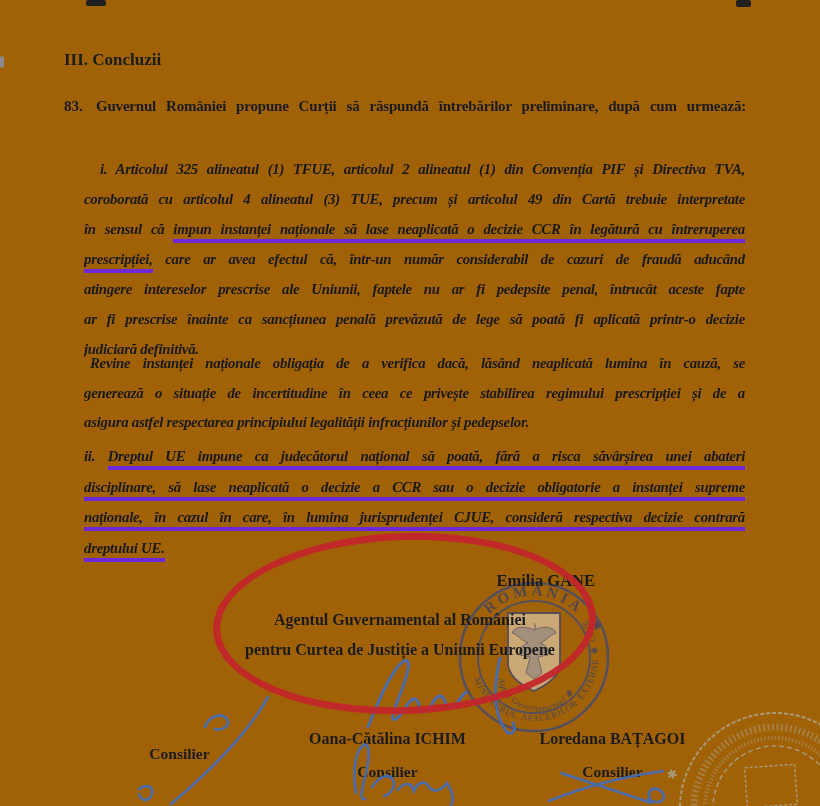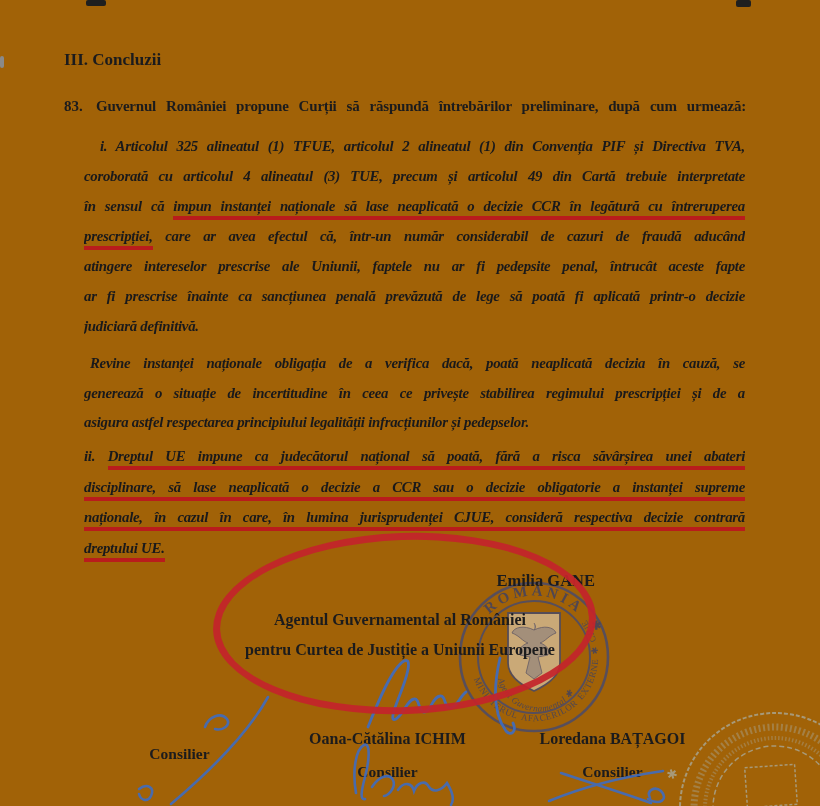--- a/index.html
+++ b/index.html
@@ -14,28 +14,28 @@
 
   
   #heading{position:absolute;left:64px;top:50px;margin:0;font-size:17px;font-weight:bold;}
   .pnum{position:absolute;left:64px;top:98px;font-size:15px;font-weight:bold;}
   .pintro{position:absolute;left:96px;top:98px;width:650px;font-size:15px;font-weight:bold;
           letter-spacing:-0.2px;text-align:justify;text-align-last:justify;height:22px;overflow:hidden;}
 
   
   .blk{position:absolute;left:84px;width:661px;font-style:italic;font-weight:bold;
        font-size:14.8px;letter-spacing:-0.25px;color:#19191b;}
-  #blk-i{top:131px;}
+  #blk-i{top:154px;}
   #blk-rev{top:349px;}
   #blk-ii{top:441px;}
   .tline{height:30px;line-height:30px;text-align:justify;text-align-last:justify;overflow:hidden;white-space:pre-wrap;}
   #blk-rev .tline{height:29.5px;line-height:29.5px;}
   #blk-ii .tline{height:30.5px;line-height:30.5px;}
   .tlast{text-align-last:left;}
-  .u{border-bottom:4px solid #b91c1c;padding-bottom:2px;}
+  .u{border-bottom:4px solid #6d28d9;padding-bottom:2px;}
 
   
   #sigblock{position:absolute;left:205px;top:570px;width:390px;text-align:center;}
   .sname{font-size:16.5px;font-weight:bold;line-height:22px;text-align:right;}
   .srole{font-size:16px;font-weight:bold;line-height:22px;margin-top:17px;}
   .srole2{font-size:16px;font-weight:bold;line-height:22px;margin-top:8px;}
 
   
   #redcircle{position:absolute;left:213px;top:533px;width:383px;height:181px;box-sizing:border-box;
              border:7px solid #c4232b;border-radius:50%;transform:rotate(-2deg);opacity:.93;z-index:6;}
@@ -75,21 +75,21 @@
   <div id="blk-i" class="blk">
       <div class="tline" style="text-indent: 16px;"><span>i. Articolul 325 alineatul (1) TFUE, articolul 2 alineatul (1) din Convenția PIF și Directiva TVA,</span></div>
       <div class="tline"><span>coroborată cu articolul 4 alineatul (3) TUE, precum și articolul 49 din Cartă trebuie interpretate</span></div>
       <div class="tline"><span>în sensul că </span><span class="u">impun instanței naționale să lase neaplicată o decizie CCR în legătură cu întreruperea</span></div>
       <div class="tline"><span class="u">prescripției,</span><span> care ar avea efectul că, într-un număr considerabil de cazuri de fraudă aducând</span></div>
       <div class="tline"><span>atingere intereselor prescrise ale Uniunii, faptele nu ar fi pedepsite penal, întrucât aceste fapte</span></div>
       <div class="tline"><span>ar fi prescrise înainte ca sancțiunea penală prevăzută de lege să poată fi aplicată printr-o decizie</span></div>
       <div class="tline tlast"><span>judiciară definitivă.</span></div>
     </div>
   <div id="blk-rev" class="blk">
-      <div class="tline" style="text-indent: 6px;"><span>Revine instanței naționale obligația de a verifica dacă, poată neaplicată decizia în cauză, se</span></div>
+      <div class="tline" style="text-indent: 6px;"><span>Revine instanței naționale obligația de a verifica dacă, lăsând neaplicată lumina în cauză, se</span></div>
       <div class="tline"><span>generează o situație de incertitudine în ceea ce privește stabilirea regimului prescripției și de a</span></div>
       <div class="tline tlast"><span>asigura astfel respectarea principiului legalității infracțiunilor și pedepselor.</span></div>
     </div>
   <div id="blk-ii" class="blk">
       <div class="tline"><span>ii. </span><span class="u">Dreptul UE impune ca judecătorul național să poată, fără a risca săvârșirea unei abateri</span></div>
       <div class="tline"><span class="u">disciplinare, să lase neaplicată o decizie a CCR sau o decizie obligatorie a instanței supreme</span></div>
       <div class="tline"><span class="u">naționale, în cazul în care, în lumina jurisprudenței CJUE, consideră respectiva decizie contrară</span></div>
       <div class="tline tlast"><span class="u">dreptului UE.</span></div>
     </div>
 

